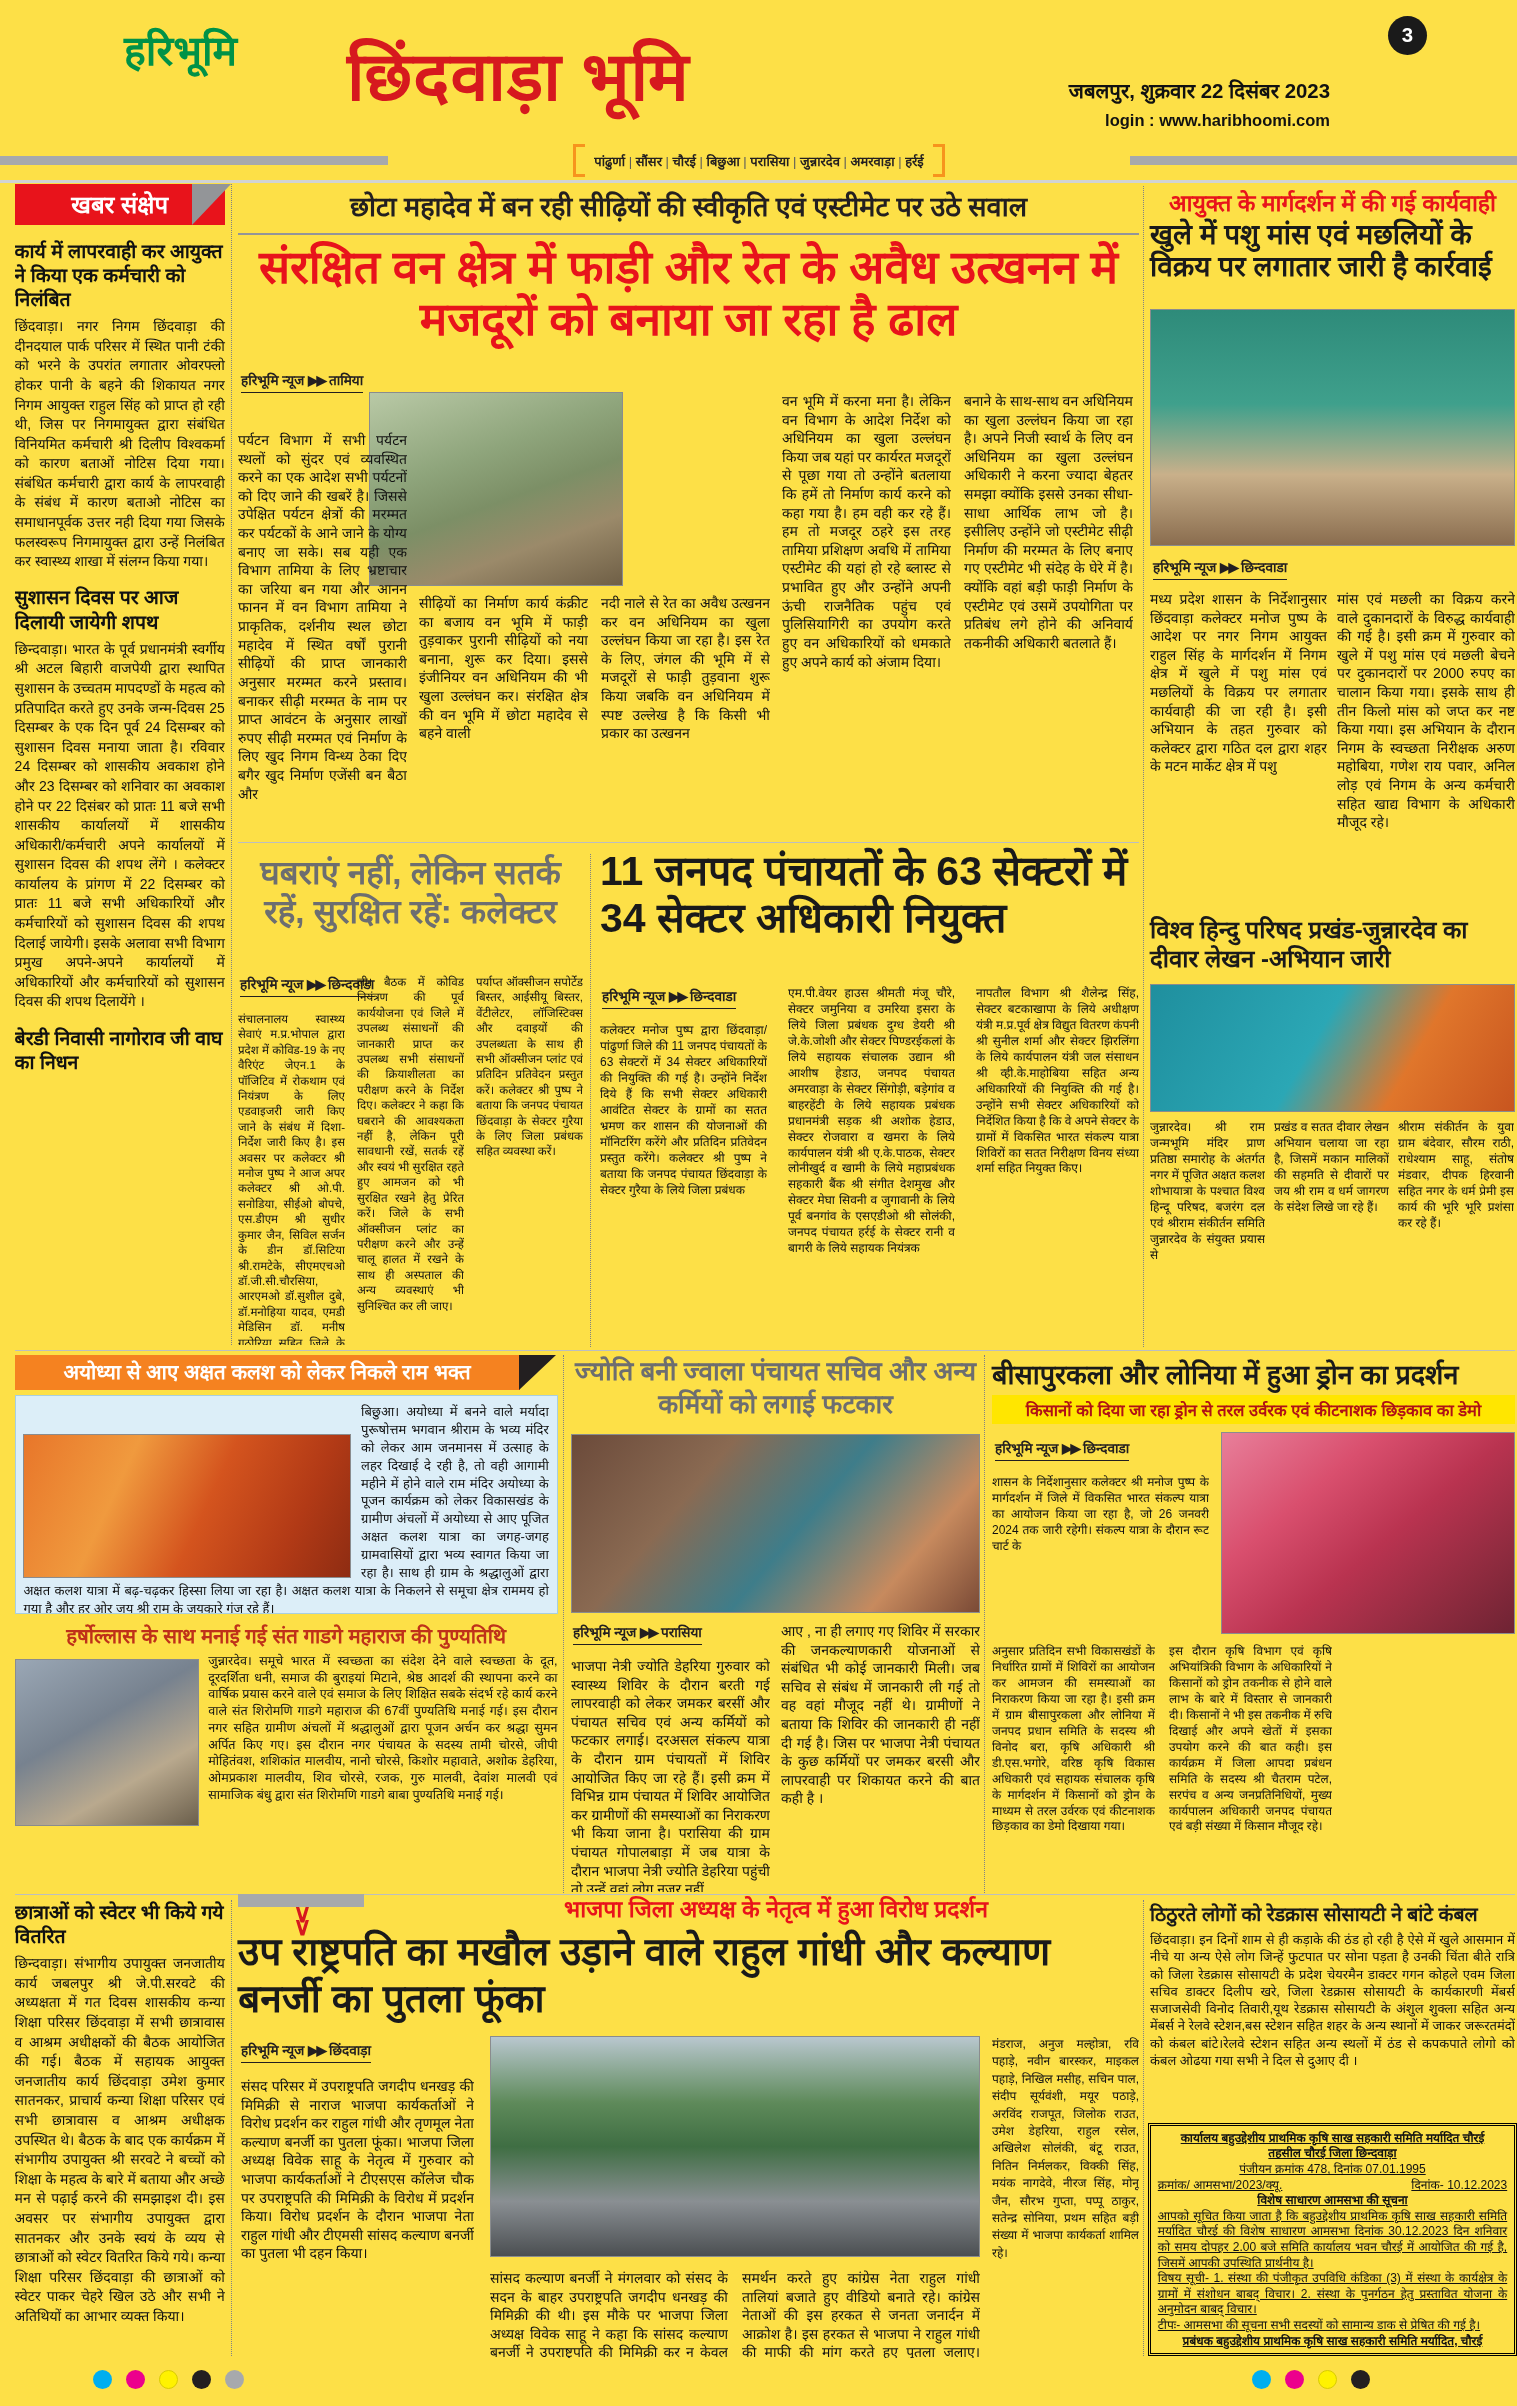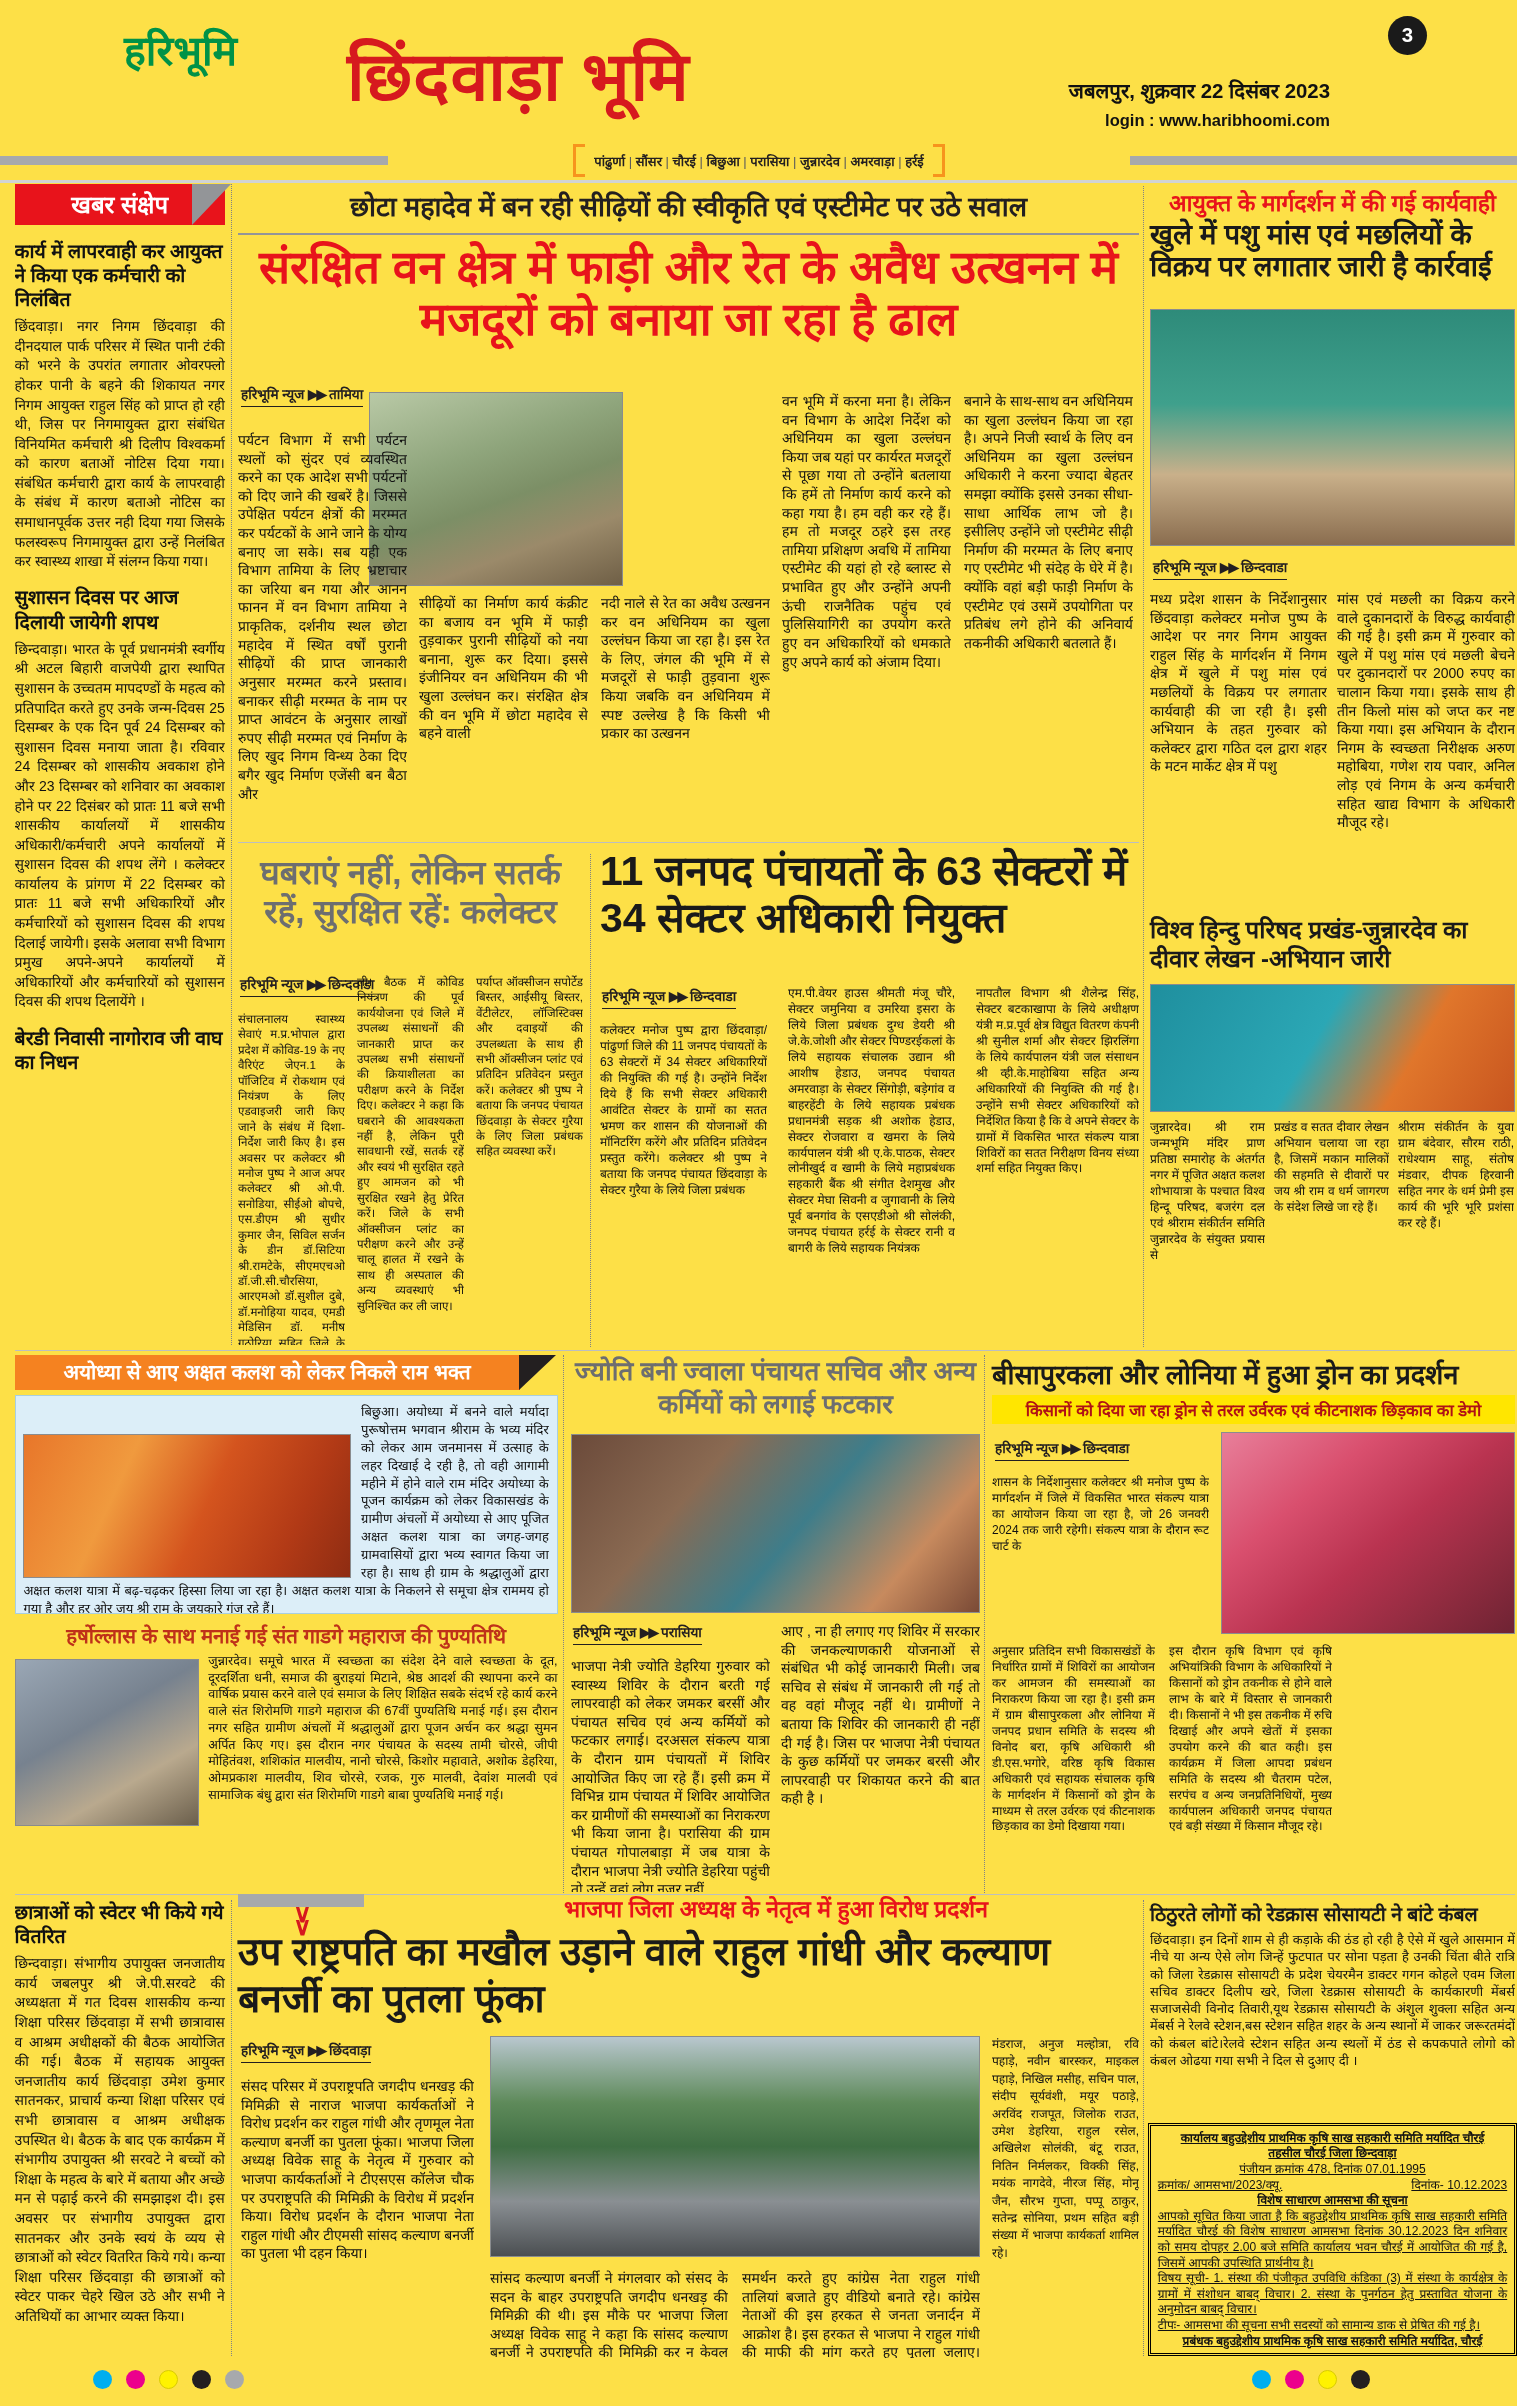--- a/index.html
+++ b/index.html
@@ -113,21 +113,21 @@
       <div class="brief-title">सुशासन दिवस पर आज दिलायी जायेगी शपथ</div>
       <div class="brief-body">छिन्दवाड़ा। भारत के पूर्व प्रधानमंत्री स्वर्गीय श्री अटल बिहारी वाजपेयी द्वारा स्थापित सुशासन के उच्चतम मापदण्डों के महत्व को प्रतिपादित करते हुए उनके जन्म-दिवस 25 दिसम्बर के एक दिन पूर्व 24 दिसम्बर को सुशासन दिवस मनाया जाता है। रविवार 24 दिसम्बर को शासकीय अवकाश होने और 23 दिसम्बर को शनिवार का अवकाश होने पर 22 दिसंबर को प्रातः 11 बजे सभी शासकीय कार्यालयों में शासकीय अधिकारी/कर्मचारी अपने कार्यालयों में सुशासन दिवस की शपथ लेंगे । कलेक्टर कार्यालय के प्रांगण में 22 दिसम्बर को प्रातः 11 बजे सभी अधिकारियों और कर्मचारियों को सुशासन दिवस की शपथ दिलाई जायेगी। इसके अलावा सभी विभाग प्रमुख अपने-अपने कार्यालयों में अधिकारियों और कर्मचारियों को सुशासन दिवस की शपथ दिलायेंगे ।</div>
     </div>
     <div>
       <div class="brief-title">बेरडी निवासी नागोराव जी वाघ का निधन</div>
     </div>
   </div>
 
   <div class="lead-kicker">छोटा महादेव में बन रही सीढ़ियों की स्वीकृति एवं एस्टीमेट पर उठे सवाल</div>
   <div class="lead-headline">संरक्षित वन क्षेत्र में फाड़ी और रेत के अवैध उत्खनन में मजदूरों को बनाया जा रहा है ढाल</div>
-  <div class="abs" style="left:241px; top:384px;">
+  <div class="abs" style="left:241px; top:370px;">
     <span class="byline"><span>हरिभूमि न्यूज</span> <span class="sep">▶▶</span> <span>तामिया</span></span>
   </div>
   <div class="photo abs" style="left:369px; top:392px; width:254px; height:194px; background:linear-gradient(160deg,#b9c9a6 0%,#8fa57c 35%,#7c8f66 55%,#9b8a6a 75%,#6f5f46 100%);"></div>
   <div class="lead-col body-text" style="left:238px; top:431px; height:406px;">पर्यटन विभाग में सभी पर्यटन स्थलों को सुंदर एवं व्यवस्थित करने का एक आदेश सभी पर्यटनों को दिए जाने की खबरें है। जिससे उपेक्षित पर्यटन क्षेत्रों की मरम्मत कर पर्यटकों के आने जाने के योग्य बनाए जा सके। सब यही एक विभाग तामिया के लिए भ्रष्टाचार का जरिया बन गया और आनन फानन में वन विभाग तामिया ने प्राकृतिक, दर्शनीय स्थल छोटा महादेव में स्थित वर्षों पुरानी सीढ़ियों की प्राप्त जानकारी अनुसार मरम्मत करने प्रस्ताव। बनाकर सीढ़ी मरम्मत के नाम पर प्राप्त आवंटन के अनुसार लाखों रुपए सीढ़ी मरम्मत एवं निर्माण के लिए खुद निगम विन्ध्य ठेका दिए बगैर खुद निर्माण एजेंसी बन बैठा और</div>
   <div class="lead-col body-text" style="left:419px; top:594px; height:243px;">सीढ़ियों का निर्माण कार्य कंक्रीट का बजाय वन भूमि में फाड़ी तुड़वाकर पुरानी सीढ़ियों को नया बनाना, शुरू कर दिया। इससे इंजीनियर वन अधिनियम की भी खुला उल्लंघन कर। संरक्षित क्षेत्र की वन भूमि में छोटा महादेव से बहने वाली</div>
   <div class="lead-col body-text" style="left:601px; top:594px; height:243px;">नदी नाले से रेत का अवैध उत्खनन कर वन अधिनियम का खुला उल्लंघन किया जा रहा है। इस रेत के लिए, जंगल की भूमि में से मजदूरों से फाड़ी तुड़वाना शुरू किया जबकि वन अधिनियम में स्पष्ट उल्लेख है कि किसी भी प्रकार का उत्खनन</div>
   <div class="lead-col body-text" style="left:782px; top:392px; height:444px;">वन भूमि में करना मना है। लेकिन वन विभाग के आदेश निर्देश को अधिनियम का खुला उल्लंघन किया जब यहां पर कार्यरत मजदूरों से पूछा गया तो उन्होंने बतलाया कि हमें तो निर्माण कार्य करने को कहा गया है। हम वही कर रहे हैं। हम तो मजदूर ठहरे इस तरह तामिया प्रशिक्षण अवधि में तामिया एस्टीमेट की यहां हो रहे ब्लास्ट से प्रभावित हुए और उन्होंने अपनी ऊंची राजनैतिक पहुंच एवं पुलिसियागिरी का उपयोग करते हुए वन अधिकारियों को धमकाते हुए अपने कार्य को अंजाम दिया।</div>
   <div class="lead-col body-text" style="left:964px; top:392px; height:444px;">बनाने के साथ-साथ वन अधिनियम का खुला उल्लंघन किया जा रहा है। अपने निजी स्वार्थ के लिए वन अधिनियम का खुला उल्लंघन अधिकारी ने करना ज्यादा बेहतर समझा क्योंकि इससे उनका सीधा-साधा आर्थिक लाभ जो है। इसीलिए उन्होंने जो एस्टीमेट सीढ़ी निर्माण की मरम्मत के लिए बनाए गए एस्टीमेट भी संदेह के घेरे में है। क्योंकि वहां बड़ी फाड़ी निर्माण के एस्टीमेट एवं उसमें उपयोगिता पर प्रतिबंध लगे होने की अनिवार्य तकनीकी अधिकारी बतलाते हैं।</div>
 
   <div class="vdot" style="left:1143px; top:186px; height:1161px;"></div>

